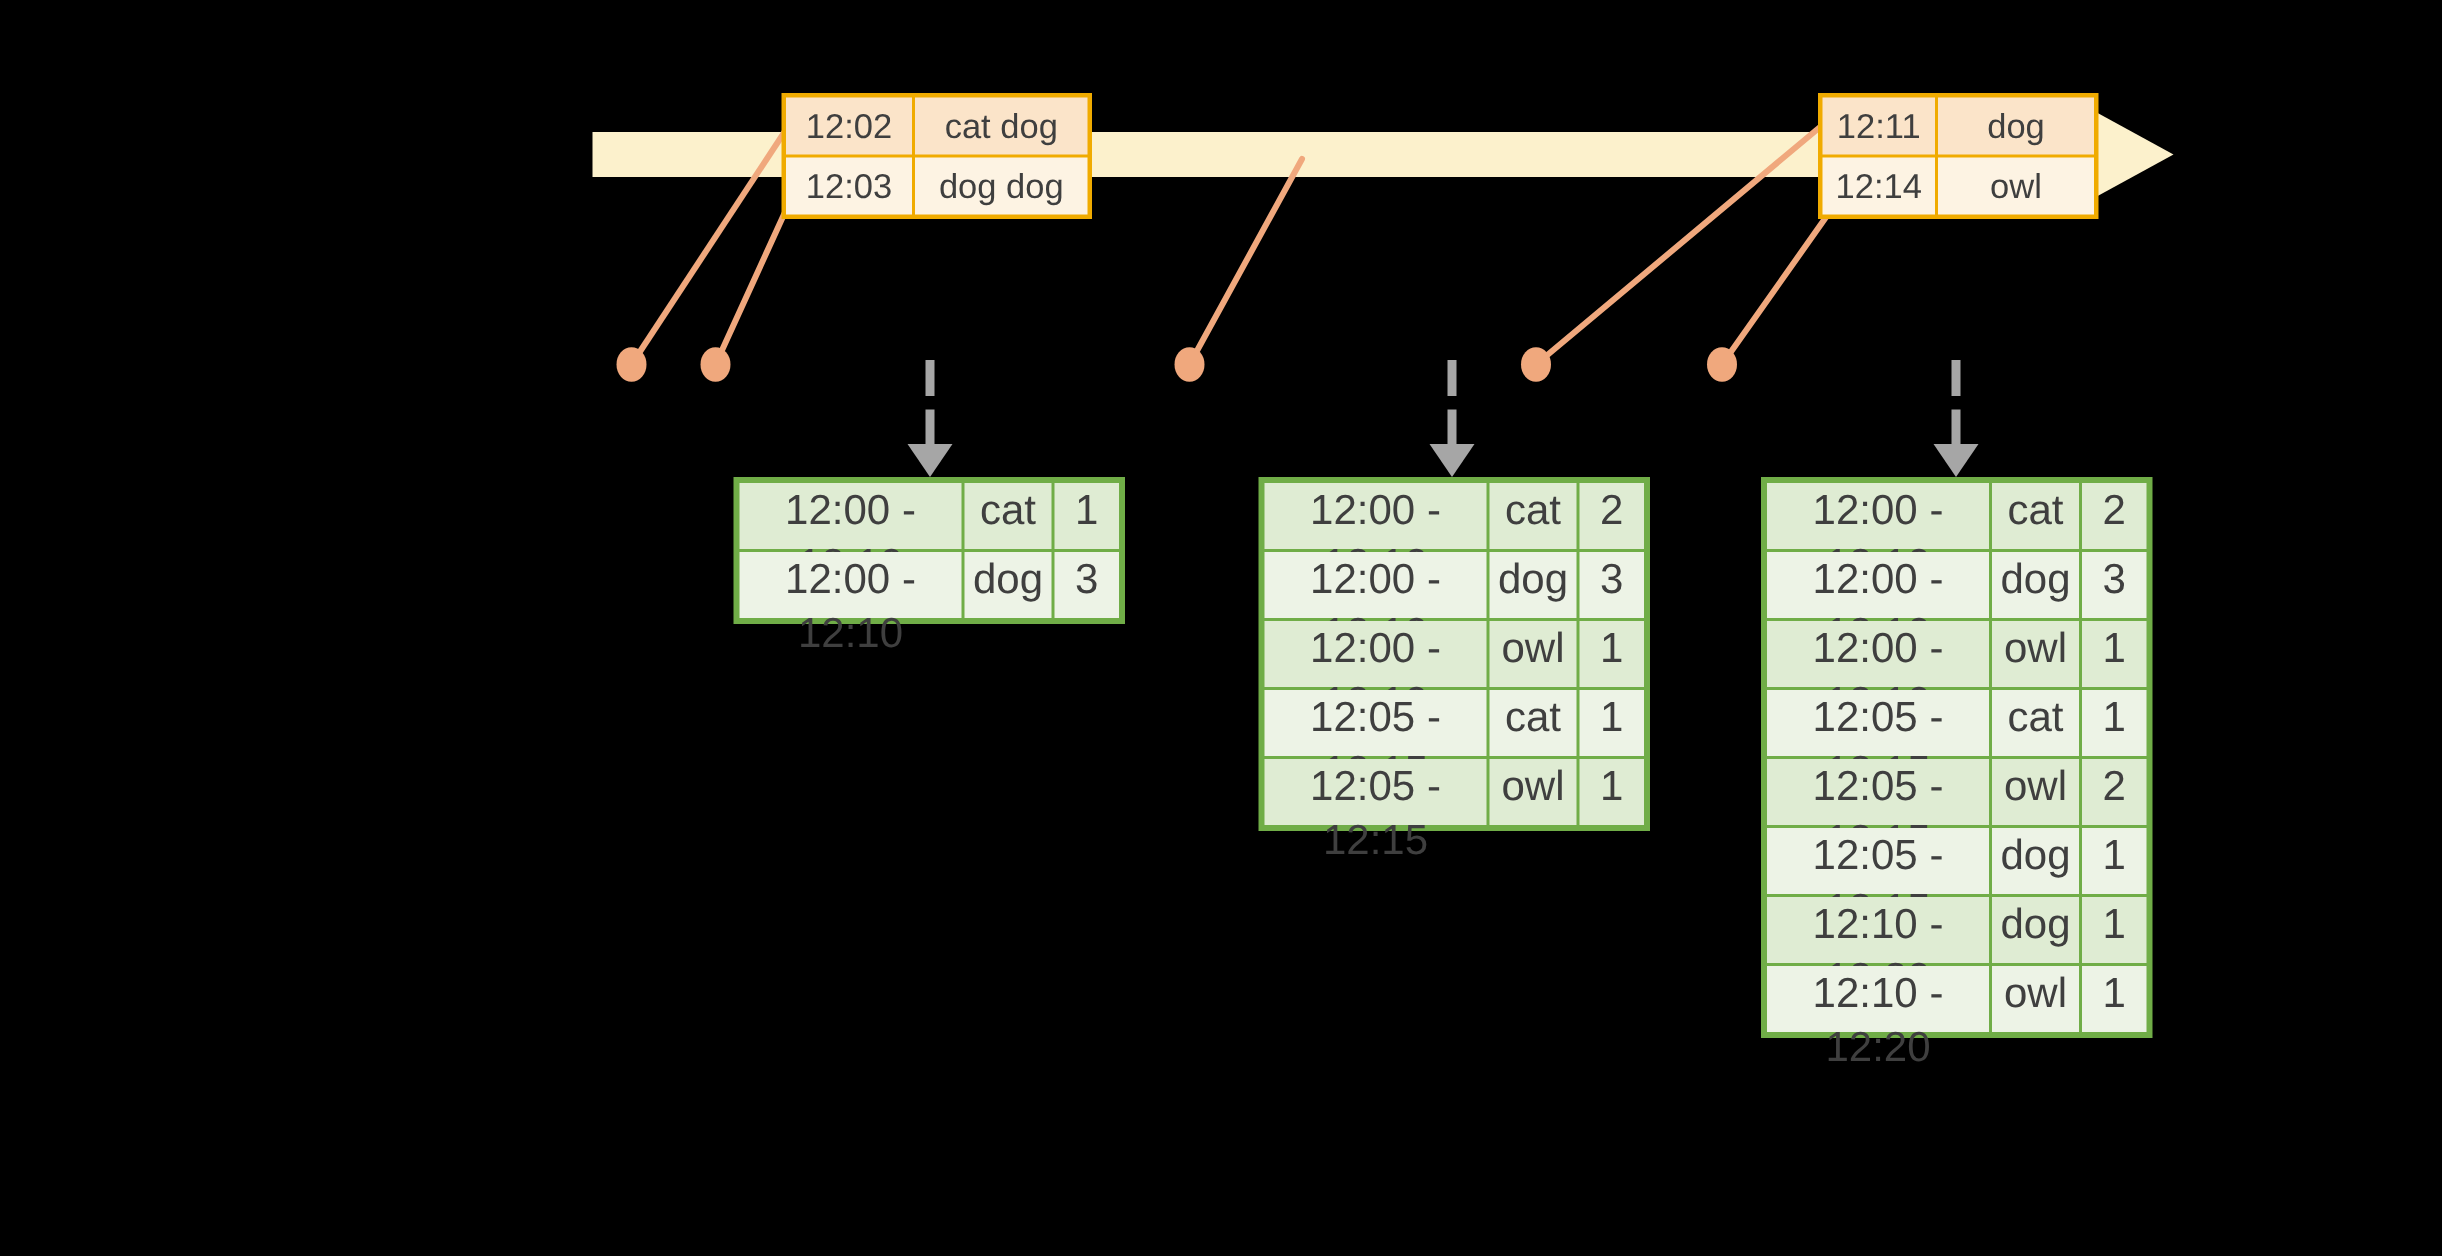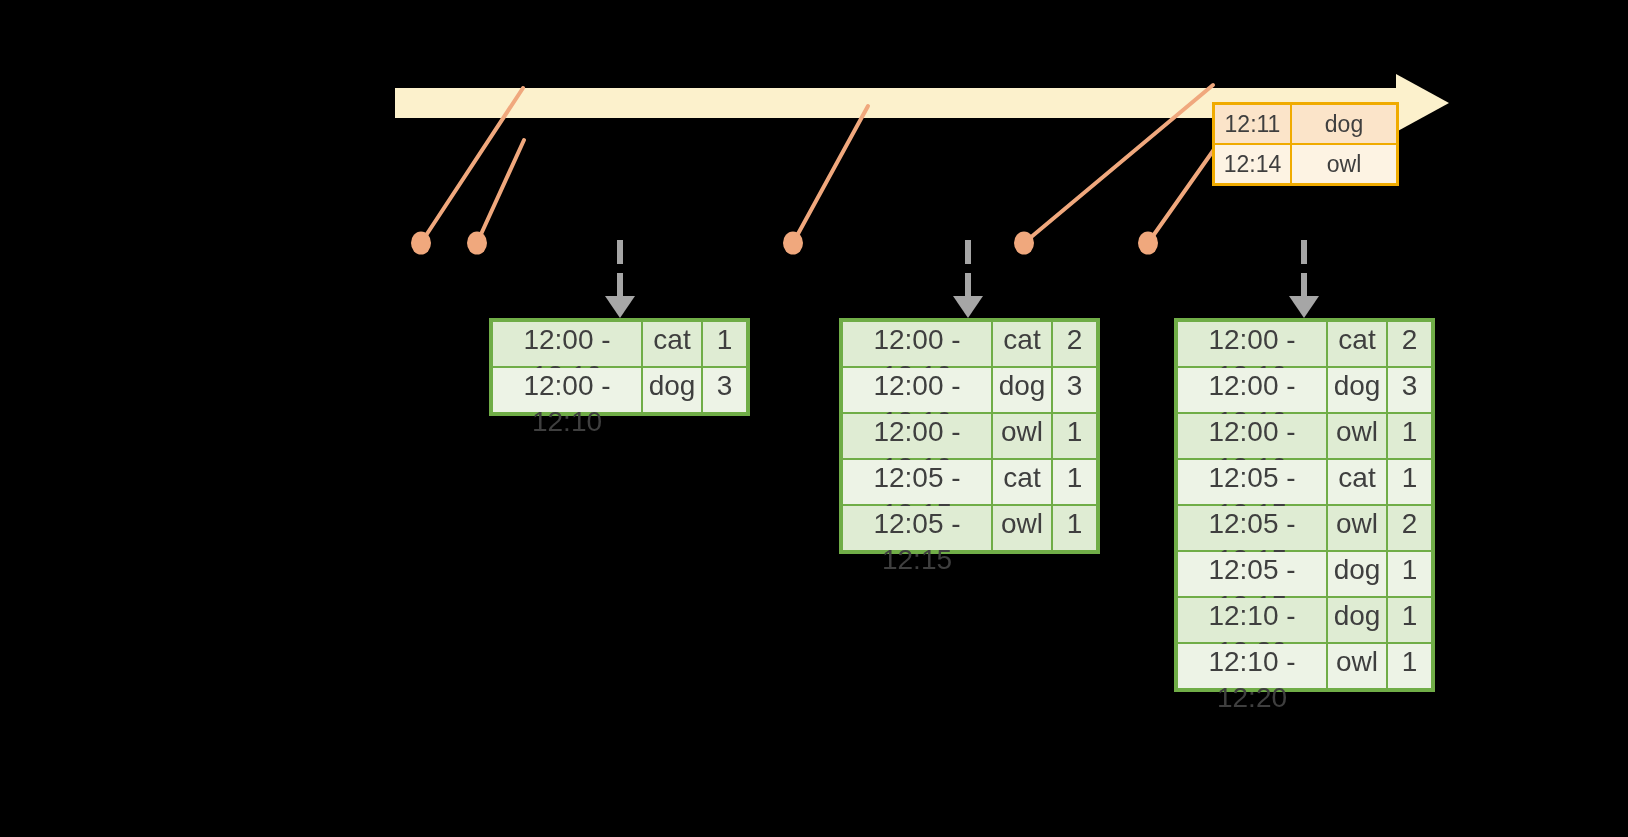--- a/index.html
+++ b/index.html
@@ -30,21 +30,21 @@
   }
   .event-box .ecell{
     height:38px;line-height:38px;text-align:center;
     background:var(--event-row-light,#FDF3E3);
     font-size:23px;color:var(--text,#3F3F3F);
   }
   .event-box .ecell:nth-child(4n+1),
   .event-box .ecell:nth-child(4n+2){background:var(--event-row-dark,#FBE4C9);}
   #event-box-1{left:521px;top:62px;grid-template-columns:84px 115px;}
   #event-box-2{left:866px;top:83px;grid-template-columns:84px 107px;}
-  #event-box-3{left:1212px;top:62px;grid-template-columns:75px 104px;margin-top:40px;}
+  #event-box-3{left:1212px;top:62px;grid-template-columns:75px 104px;}
   
   .gtable{
     position:absolute;display:grid;grid-template-columns:148px 58px 43px;
     gap:2px;padding:4px;background:var(--table-border,#70AD47);
   }
   .gtable .cell{
     height:44px;line-height:36px;text-align:center;
     background:var(--table-row-light,#EDF3E6);
     font-size:28px;color:var(--text,#3F3F3F);
   }
@@ -75,20 +75,26 @@
     <ellipse class="dot" cx="1024" cy="243" rx="10" ry="11.5"></ellipse>
     <ellipse class="dot" cx="1148" cy="243" rx="10" ry="11.5"></ellipse>
     <line class="trigger" x1="620" y1="240" x2="620" y2="297"></line>
     <polygon class="trigger-head" points="605,296 635,296 620,318"></polygon>
     <line class="trigger" x1="968" y1="240" x2="968" y2="297"></line>
     <polygon class="trigger-head" points="953,296 983,296 968,318"></polygon>
     <line class="trigger" x1="1304" y1="240" x2="1304" y2="297"></line>
     <polygon class="trigger-head" points="1289,296 1319,296 1304,318"></polygon>
   </svg>
 
+  <div class="event-box" id="event-box-1">
+    <div class="ecell">12:02</div>
+    <div class="ecell">cat dog</div>
+    <div class="ecell">12:03</div>
+    <div class="ecell">dog dog</div>
+  </div>
   <div class="event-box" id="event-box-3">
     <div class="ecell">12:11</div>
     <div class="ecell">dog</div>
     <div class="ecell">12:14</div>
     <div class="ecell">owl</div>
   </div>
 
   <div class="gtable" id="result-table-1">
     <div class="cell">12:00 - 12:10</div>
     <div class="cell">cat</div>

